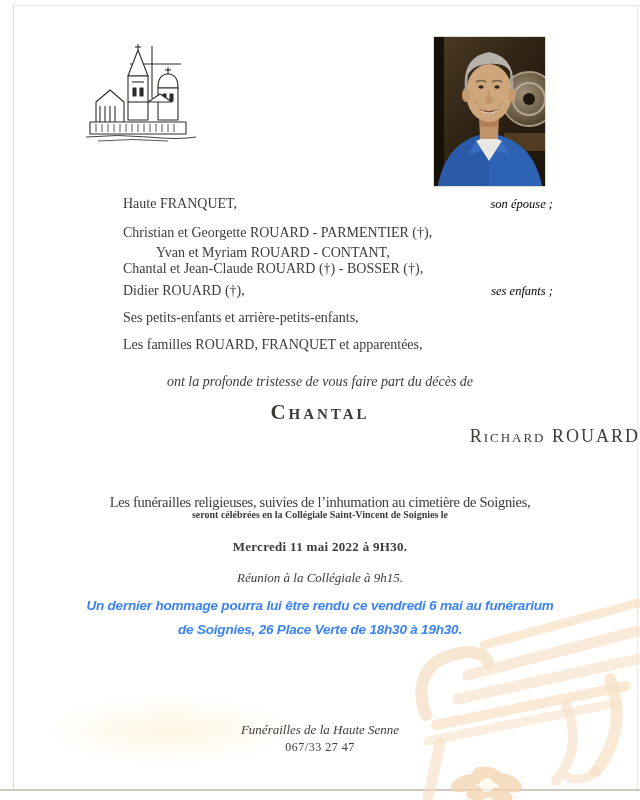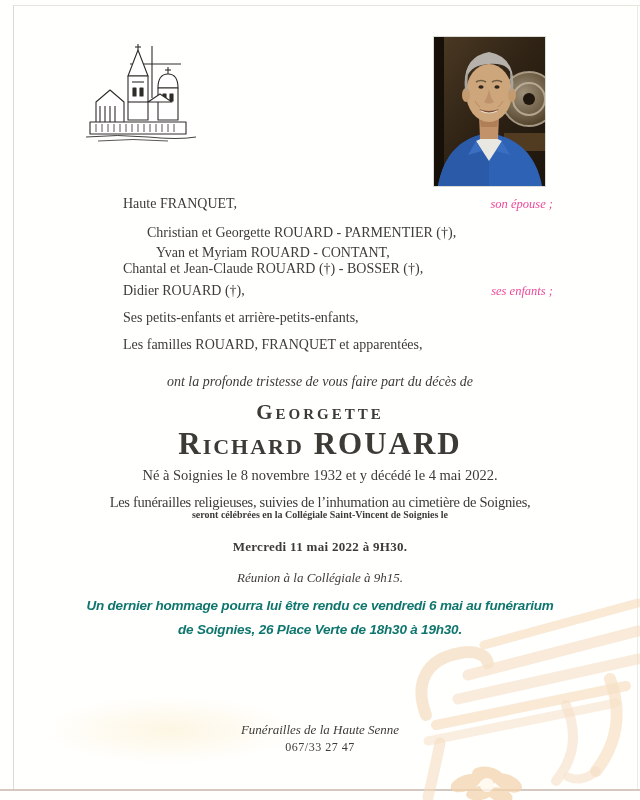--- a/index.html
+++ b/index.html
@@ -23,36 +23,36 @@
     background:radial-gradient(ellipse at center,#fdf6e3 0%,rgba(253,246,227,0) 70%);pointer-events:none;}
 
   
   .church{position:absolute;left:78px;top:40px;width:126px;height:104px;}
   .portrait{position:absolute;left:434px;top:37px;width:111px;height:149px;overflow:hidden;
     box-shadow:0 0 0 1px rgba(120,110,95,.25);}
 
   
   .fam-row{position:absolute;left:123px;right:87px;height:20px;font-size:14px;
     display:flex;justify-content:space-between;align-items:baseline;white-space:nowrap;}
-  .fam-label{font-style:italic;font-size:12.5px;color:#ec4899;}
-  .r-ivette{top:196px;} .r-c1{top:225px;margin-left:24px;} .r-c2{top:245px;margin-left:33px;} .r-c3{top:259px;align-items:center;} .r-c4{top:283px;}
+  .fam-label{font-style:italic;font-size:12.5px;color:#000000;}
+  .r-ivette{top:196px;} .r-c1{top:225px;} .r-c2{top:245px;margin-left:33px;} .r-c3{top:259px;align-items:center;} .r-c4{top:283px;}
   .r-gc{top:310px;} .r-fams{top:337px;}
 
   
   .center-line{position:absolute;left:0;right:0;text-align:center;white-space:nowrap;}
   .intro{top:374px;font-size:14px;font-style:italic;}
   .title-monsieur{top:400px;font-size:21px;font-variant:small-caps;font-weight:600;letter-spacing:3px;}
-  .title-name{top:426px;font-size:31px;font-variant:small-caps;font-weight:700;letter-spacing:2px;}
+  .title-name{top:426px;font-size:18px;font-variant:small-caps;font-weight:400;letter-spacing:2px;text-align:right;}
   .life-dates{top:467px;font-size:14.5px;}
   .fun1{top:494px;font-size:14.5px;letter-spacing:-0.3px;}
   .fun2{top:509px;font-size:10px;font-weight:bold;}
   .fun-date{top:539px;font-size:13px;font-weight:700;letter-spacing:.3px;}
   .meeting{top:570px;font-size:13px;font-style:italic;}
   .homage{font-family:"Liberation Sans","DejaVu Sans",sans-serif;font-style:italic;font-weight:600;
-    font-size:13.5px;letter-spacing:-0.2px;color:#0f766e;}
+    font-size:13.5px;letter-spacing:-0.2px;color:#3b82f6;}
   .hom1{top:598px;} .hom2{top:622px;}
   .foot-name{top:722px;font-size:13px;font-style:italic;}
   .foot-phone{top:740px;font-size:12px;letter-spacing:.5px;}
 </style>
 </head>
 <body>
 
 <div class="page">
 
   <div class="scan-line scan-top"></div>
@@ -222,23 +222,22 @@
     <span class="fam-label">ses enfants ;</span>
   </div>
   <div class="fam-row r-gc">
     <span>Ses petits-enfants et arrière-petits-enfants,</span>
   </div>
   <div class="fam-row r-fams">
     <span>Les familles ROUARD, FRANQUET et apparentées,</span>
   </div>
 
   <div class="center-line intro">ont la profonde tristesse de vous faire part du décès de</div>
-  <div class="center-line title-monsieur">Georgette</div>
+  <div class="center-line title-monsieur">Chantal</div>
   <div class="center-line title-name">Richard ROUARD</div>
-  <div class="center-line life-dates">Né à Soignies le 8 novembre 1932 et y décédé le 4 mai 2022.</div>
   <div class="center-line fun1">Les funérailles religieuses, suivies de l’inhumation au cimetière de Soignies,</div>
   <div class="center-line fun2">seront célébrées en la Collégiale Saint-Vincent de Soignies le</div>
   <div class="center-line fun-date">Mercredi 11 mai 2022 à 9H30.</div>
   <div class="center-line meeting">Réunion à la Collégiale à 9h15.</div>
   <div class="center-line homage hom1">Un dernier hommage pourra lui être rendu ce vendredi 6 mai au funérarium</div>
   <div class="center-line homage hom2">de Soignies, 26 Place Verte de 18h30 à 19h30.</div>
 
   <div class="center-line foot-name">Funérailles de la Haute Senne</div>
   <div class="center-line foot-phone">067/33 27 47</div>
 

